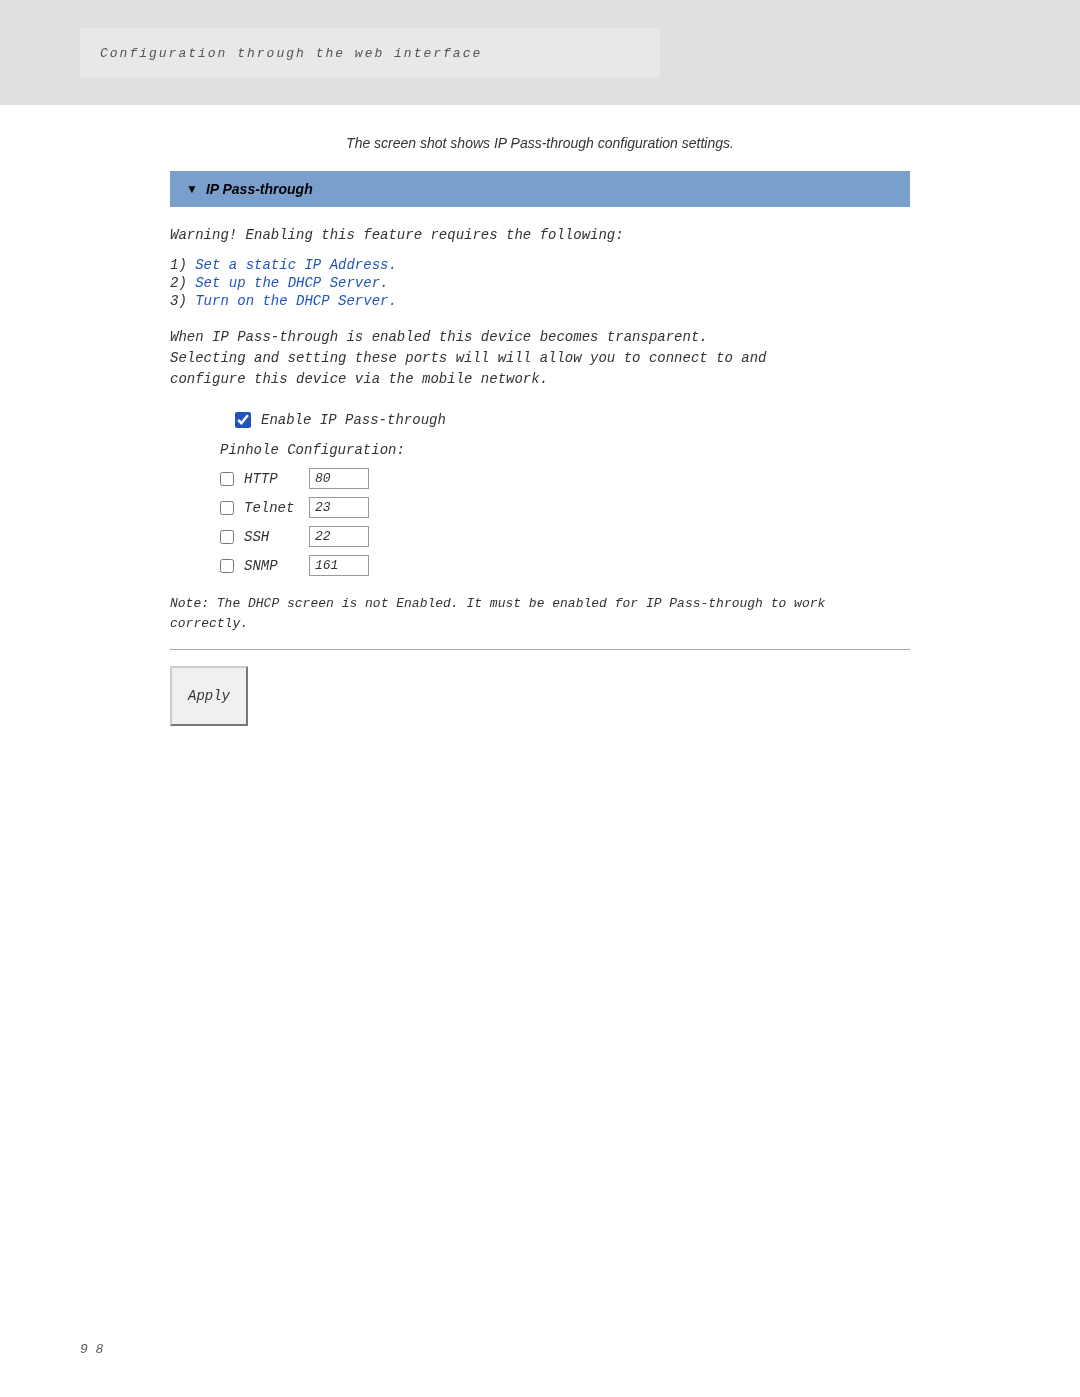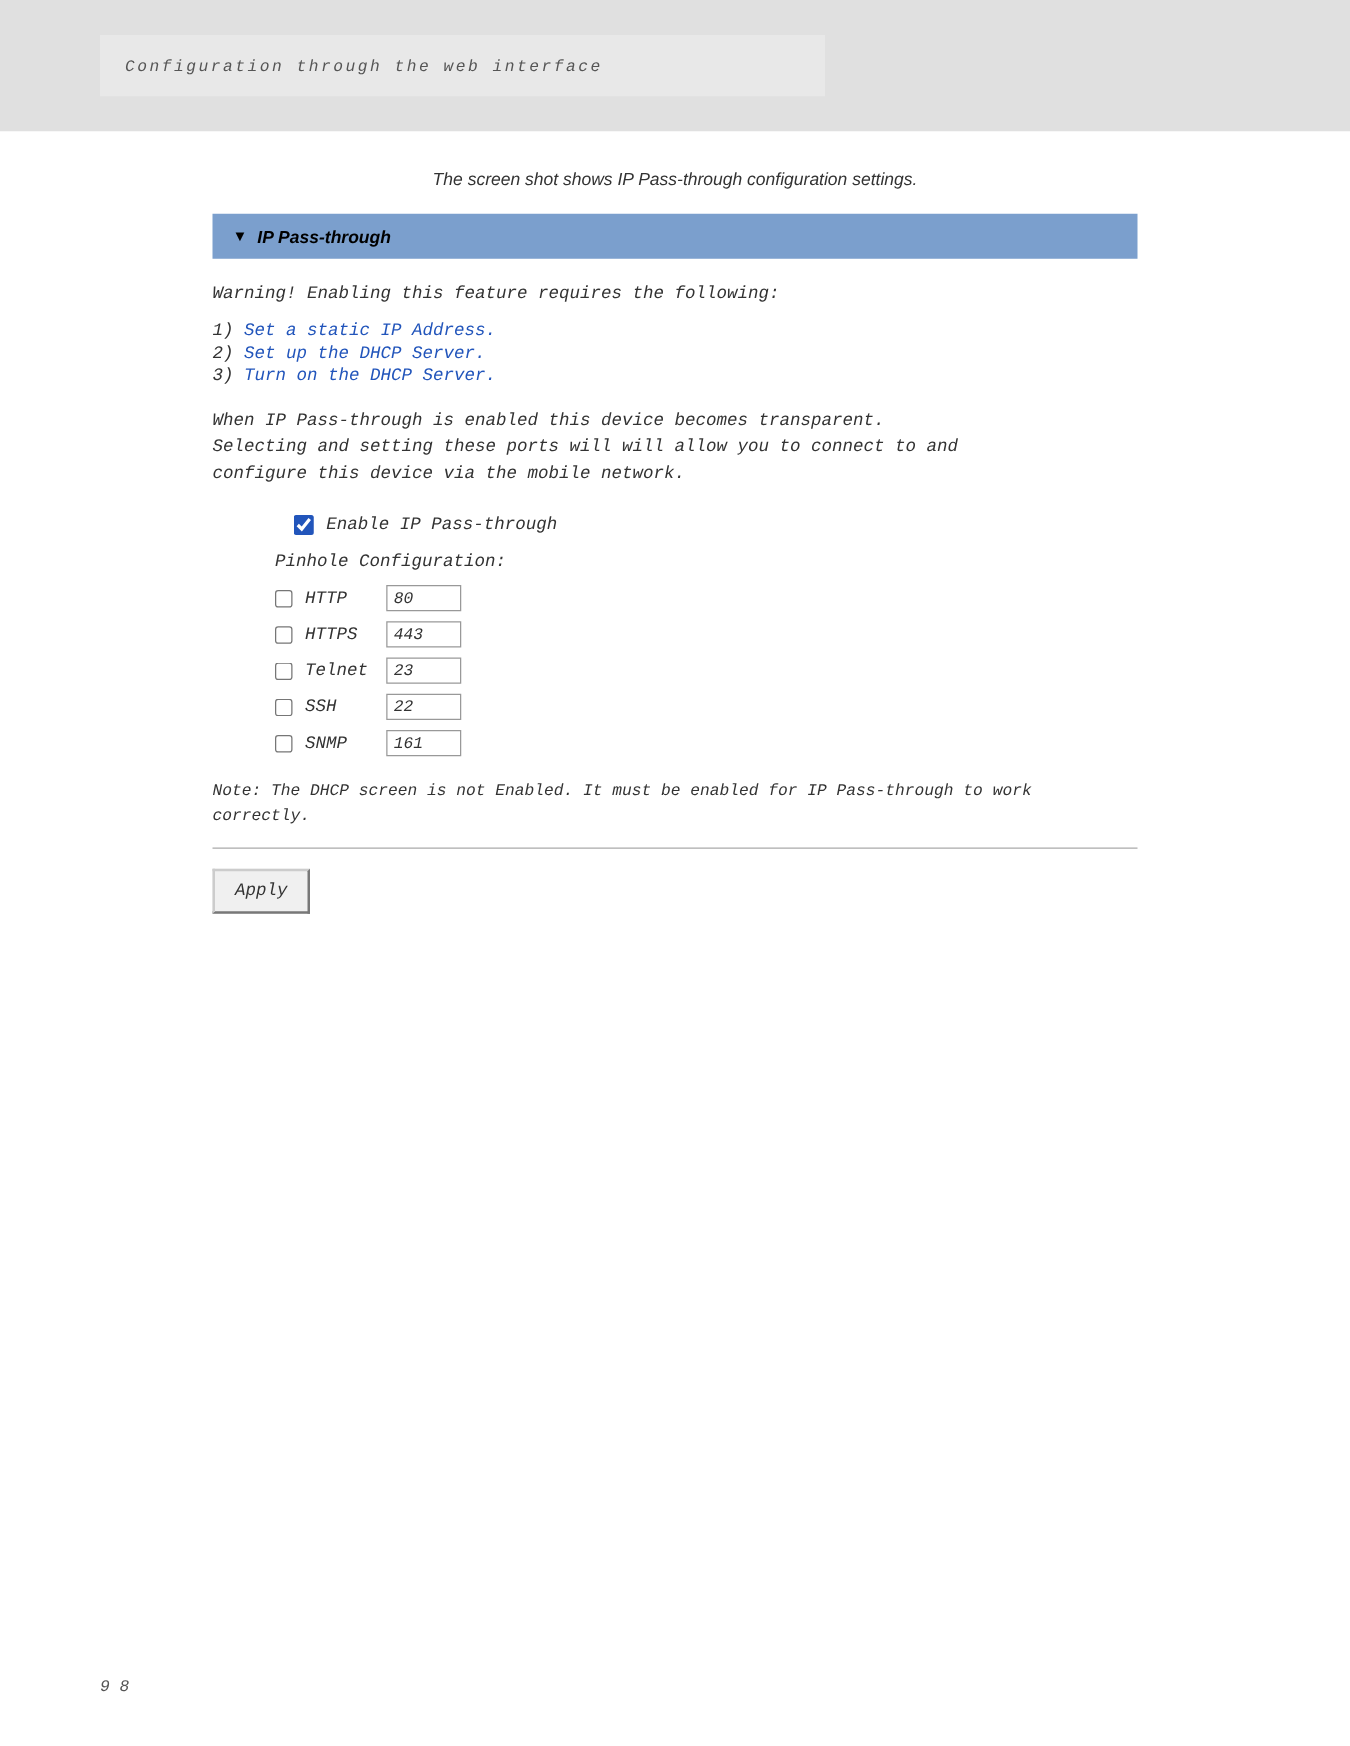--- a/index.html
+++ b/index.html
@@ -193,21 +193,21 @@
     .divider {
       border: none;
       border-top: 1px solid #aaaaaa;
       margin-bottom: 16px;
     }
 
     
     .apply-button {
       background: #f0f0f0;
       border: 2px outset #cccccc;
-      padding: 8px 16px;
+      padding: 20px 16px;
       font-size: 14px;
       font-family: 'Courier New', Courier, monospace;
       color: #333333;
       cursor: pointer;
     }
 
     
     .page-number {
       position: absolute;
       bottom: 40px;
@@ -267,25 +267,20 @@
     
     <div class="pinhole-section">
       <div class="pinhole-title">Pinhole Configuration:</div>
 
       <div class="pinhole-row">
         <input type="checkbox" class="pinhole-checkbox" style="">
         <span class="pinhole-label">HTTP</span>
         <input type="text" class="pinhole-input" value="80" style="">
       </div>
 
-      <div class="pinhole-row">
-        <input type="checkbox" class="pinhole-checkbox" style="">
-        <span class="pinhole-label">HTTPS</span>
-        <input type="text" class="pinhole-input" value="443" style="">
-      </div>
 
       <div class="pinhole-row">
         <input type="checkbox" class="pinhole-checkbox" style="">
         <span class="pinhole-label">Telnet</span>
         <input type="text" class="pinhole-input" value="23" style="">
       </div>
 
       <div class="pinhole-row">
         <input type="checkbox" class="pinhole-checkbox" style="">
         <span class="pinhole-label">SSH</span>

